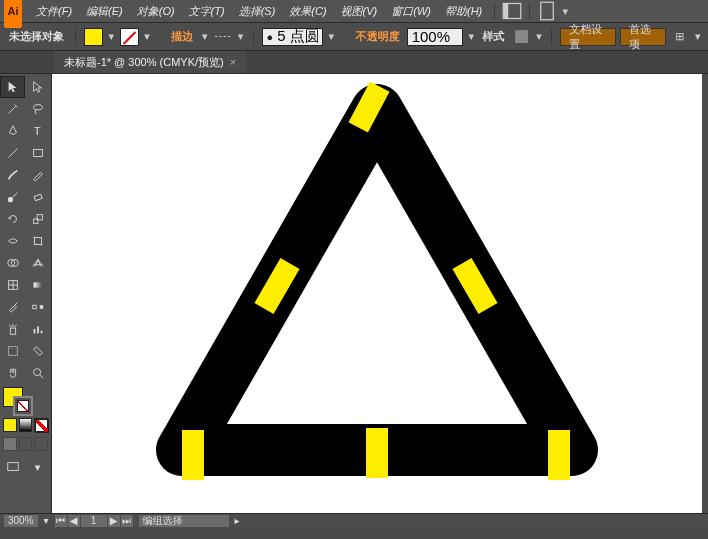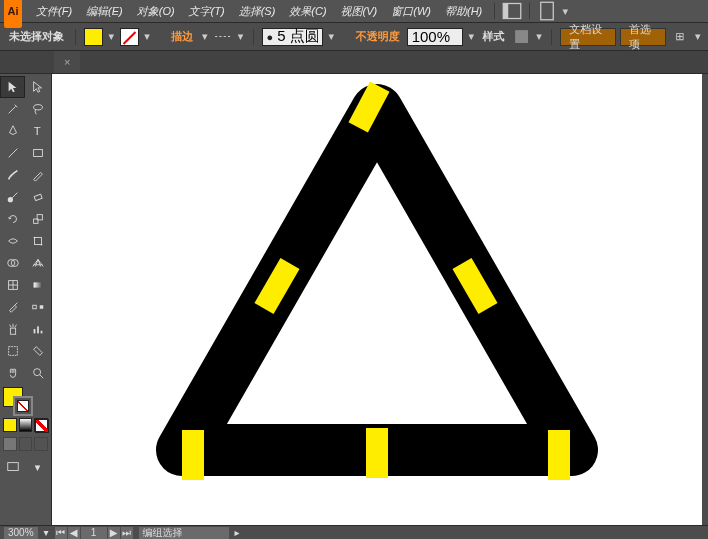--- a/index.html
+++ b/index.html
@@ -44,21 +44,21 @@
 .sm-sw div { width:14px; height:14px; border:1px solid #222; }
 .mode-row { display:flex; padding:3px 3px; gap:2px; }
 .mode-row div { width:14px; height:14px; border:1px solid #444; }
 
 
 .canvas-wrap { flex:1; background:#4c4c4c; position:relative; }
 .canvas { position:absolute; left:0; top:0; right:6px; bottom:0; background:#fff; }
 .artwork { position:absolute; left:50%; top:48%; transform:translate(-50%,-50%); }
 
 
-.status { position:absolute; left:0; right:0; bottom:0; height:14px; background:#4c4c4c; border-top:1px solid #2a2a2a; display:flex; align-items:center; font-size:10px; color:#ddd; gap:6px; padding:0 4px; }
+.status { position:absolute; left:0; right:0; bottom:12px; height:14px; background:#4c4c4c; border-top:1px solid #2a2a2a; display:flex; align-items:center; font-size:10px; color:#ddd; gap:6px; padding:0 4px; }
 .status .fld { background:#6a6a6a; height:12px; padding:0 4px; display:flex; align-items:center; }
 .status .nav { display:flex; gap:1px; }
 .status .nav span { width:12px; height:12px; background:#6a6a6a; display:flex; align-items:center; justify-content:center; }
 </style>
 </head>
 <body>
 
 <div class="menubar">
   <div class="logo">Ai</div>
   <div class="mitem">文件(F)</div>
@@ -121,20 +121,21 @@
   <div class="dd">▾</div>
   <div class="sep"></div>
   <div class="btn">文档设置</div>
   <div class="btn">首选项</div>
   <div class="icon-btn">⊞</div>
   <div class="dd">▾</div>
 </div>
 
 <div class="tabbar">
   <div class="tab">
+    <span>未标题-1* @ 300% (CMYK/预览)</span>
     <span class="x">×</span>
   </div>
 </div>
 
 <div class="main">
 
   <div class="toolbox">
     <div class="row">
       <div class="tool active">
           <svg viewBox="0 0 16 16">

